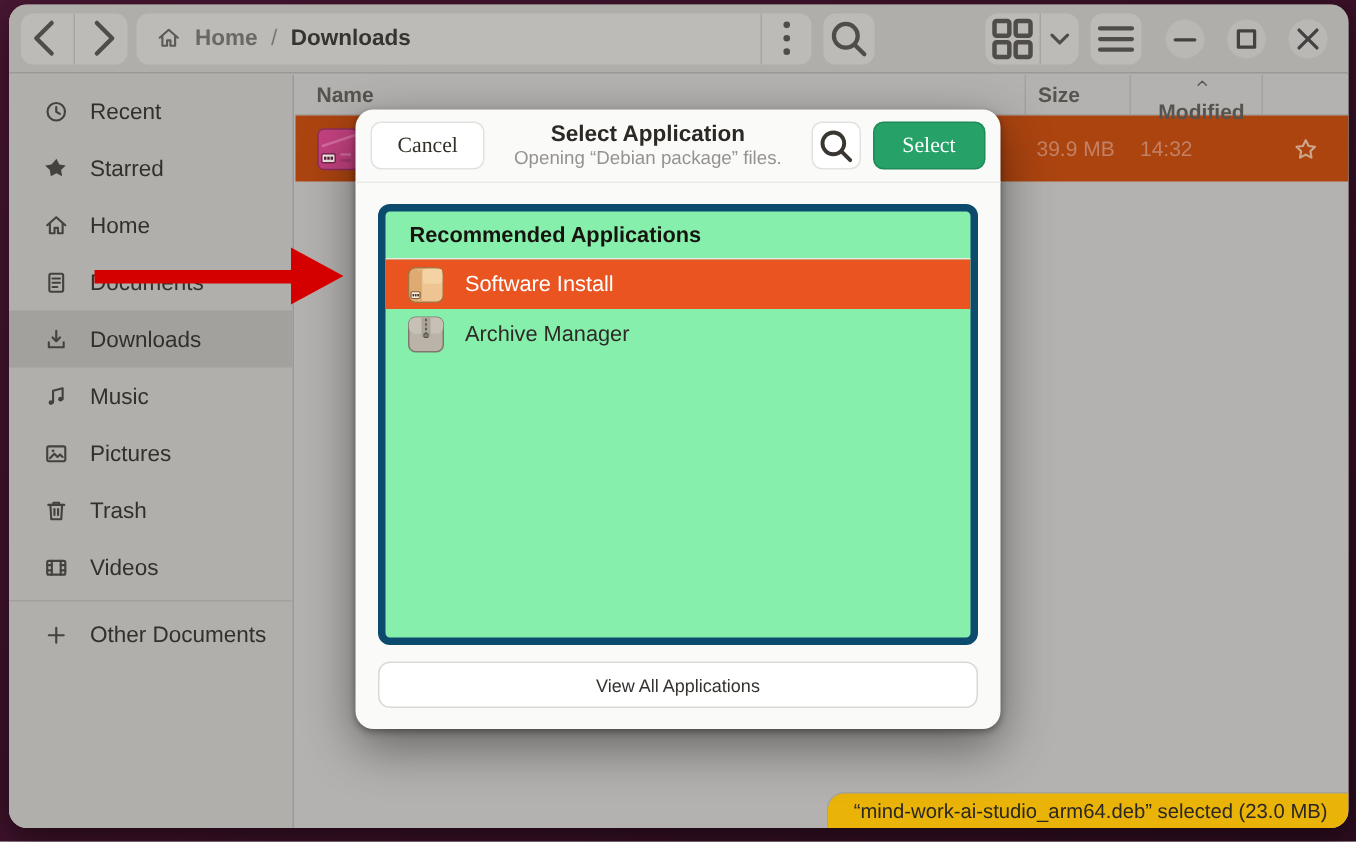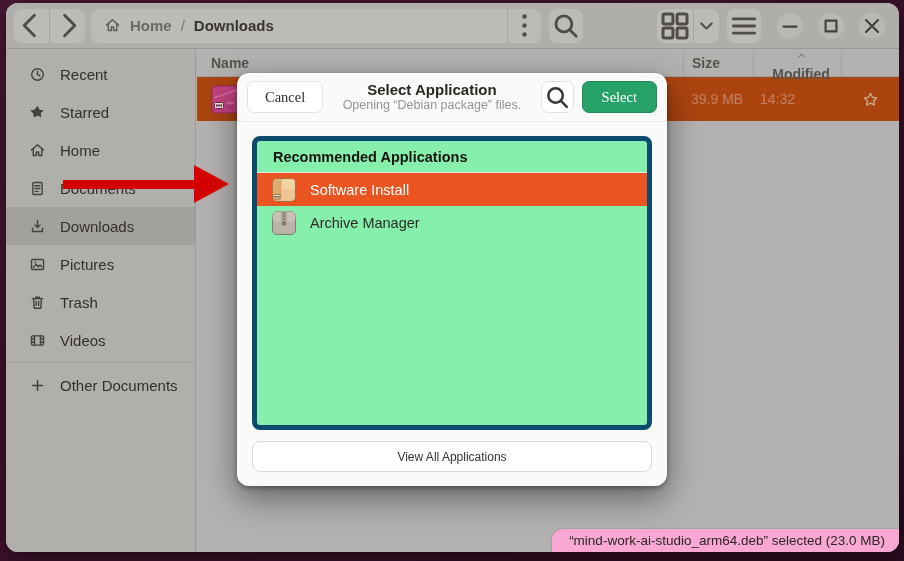--- a/index.html
+++ b/index.html
@@ -70,21 +70,21 @@
   .sort-caret { width:11px; height:11px; color:#57534e; }
 
   .file-row { height:44px; background:#ac4410; display:flex; align-items:center; }
   .file-row .col-name { display:flex; align-items:center; padding-left:12px; }
   .file-row .col-size, .file-row .col-mod { border:none; color:#c38166; font-size:14px; }
   .file-row .col-mod { justify-content:flex-end; padding-right:9px; }
   .file-row .col-star { border:none; display:flex; justify-content:center; color:#cda68d; }
   .deb-icon { width:33px; height:33px; }
 
   .status-pill { position:absolute; right:0; bottom:0; height:24px;
-    background:#f9a8d4; border:1px solid #a5a3a0; border-right:none; border-bottom:none;
+    background:#eab308; border:1px solid #a5a3a0; border-right:none; border-bottom:none;
     border-top-left-radius:12px; display:flex; align-items:center;
     padding:0 14px 1px 17px; font-size:13.5px; color:#2a2724; }
 
   
   .dialog { position:absolute; left:237px; top:73px; width:430px; height:413px;
     background:#fafaf9; border-radius:12px;
     box-shadow:0 2px 5px rgba(0,0,0,.35), 0 12px 34px rgba(0,0,0,.45);
     display:flex; flex-direction:column; }
   .dlg-header { height:49px; display:flex; align-items:center; gap:8px;
     padding:0 10px; border-bottom:1px solid #eceae8; }
@@ -270,20 +270,30 @@
   </div>
           <div class="side-item selected">
     <span class="icon">
               <svg viewBox="0 0 24 24" width="100%" height="100%" fill="none" stroke="currentColor" stroke-width="2" stroke-linecap="round" stroke-linejoin="round">
                 <path d="M12 3.5V13"></path>
                 <path d="M8.5 9.8 12 13.3l3.5-3.5"></path>
                 <path d="M5 14.5V19h14v-4.5"></path>
               </svg>
             </span>
     <span>Downloads</span>
+  </div>
+          <div class="side-item">
+    <span class="icon">
+              <svg viewBox="0 0 24 24" width="100%" height="100%" fill="none" stroke="currentColor" stroke-width="2" stroke-linecap="round" stroke-linejoin="round">
+                <path d="M9 17.5V6.3l9-2.3v10.3"></path>
+                <circle cx="7" cy="17.5" r="2.2" fill="currentColor" stroke="none"></circle>
+                <circle cx="16" cy="14.3" r="2.2" fill="currentColor" stroke="none"></circle>
+              </svg>
+            </span>
+    <span>Music</span>
   </div>
           <div class="side-item">
     <span class="icon">
               <svg viewBox="0 0 24 24" width="100%" height="100%" fill="none" stroke="currentColor" stroke-width="2" stroke-linecap="round" stroke-linejoin="round">
                 <rect x="3.5" y="5" width="17" height="14" rx="1.6"></rect>
                 <path d="M6 16.2l4.2-4.2 3 3 2.4-2.4 2.4 2.4"></path>
                 <circle cx="9" cy="9.2" r="1.3" fill="currentColor" stroke="none"></circle>
               </svg>
             </span>
     <span>Pictures</span>

